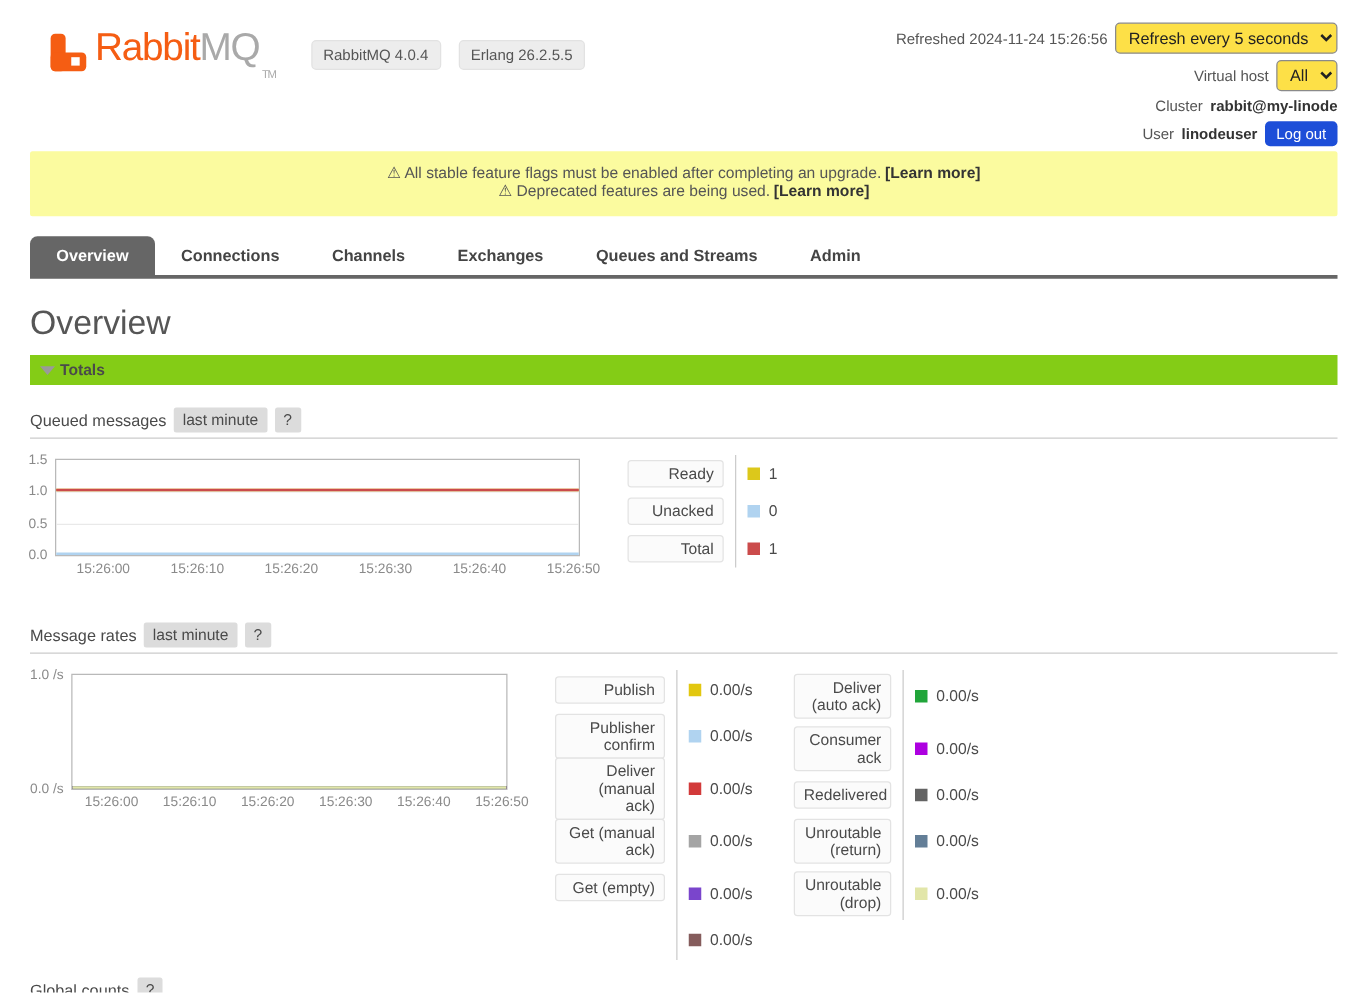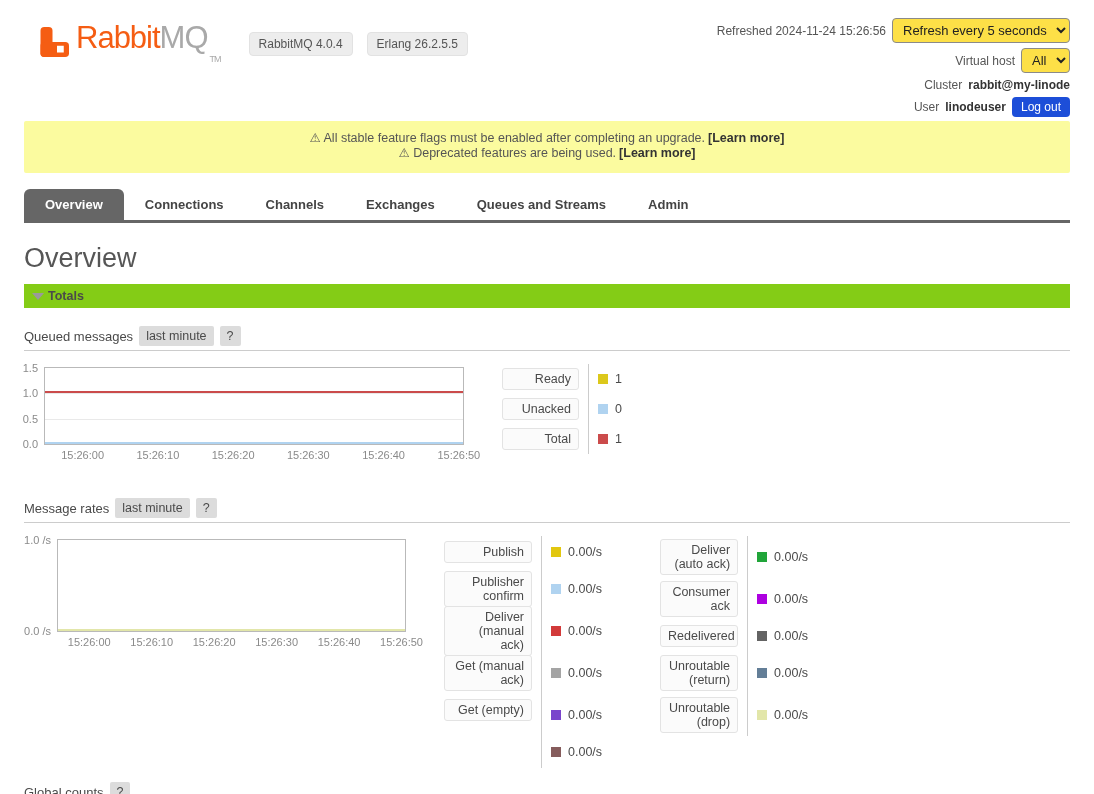--- a/index.html
+++ b/index.html
@@ -87,21 +87,21 @@
     position: absolute; top: 100%; margin-top: 5px; transform: translateX(-50%);
     font-size: 11px; color: #8a8a8a; white-space: nowrap;
   }
   .gridline { position: absolute; left: 0; right: 0; height: 1px; background: #e9e9e9; }
   .series-line { position: absolute; left: 0; right: 0; height: 2px; }
 
   
   .legend { display: flex; align-items: flex-start; }
   .legend-q { margin-left: 38px; margin-top: -3px; }
   .legend-l { margin-left: 38px; margin-top: -3px; }
-  .legend-r { margin-left: 58px; margin-top: -3px; }
+  .legend-r { margin-left: 33px; margin-top: -3px; }
   .legend-labels { display: flex; flex-direction: column; }
   .legend-values { display: flex; flex-direction: column; border-left: 1px solid #ccc; margin-left: 9px; padding-left: 9px; }
   .lrow { height: 32px; display: flex; align-items: center; justify-content: flex-end; }
   .lrow.h2 { height: 42px; }
   .legend-q .lrow { height: 30px; justify-content: flex-end; }
   .vrow { height: 32px; display: flex; align-items: center; }
   .vrow.h2 { height: 42px; }
   .legend-q .vrow { height: 30px; }
   .pill {
     border: 1px solid #e3e3e3; background: #fbfbfb; border-radius: 3px;

